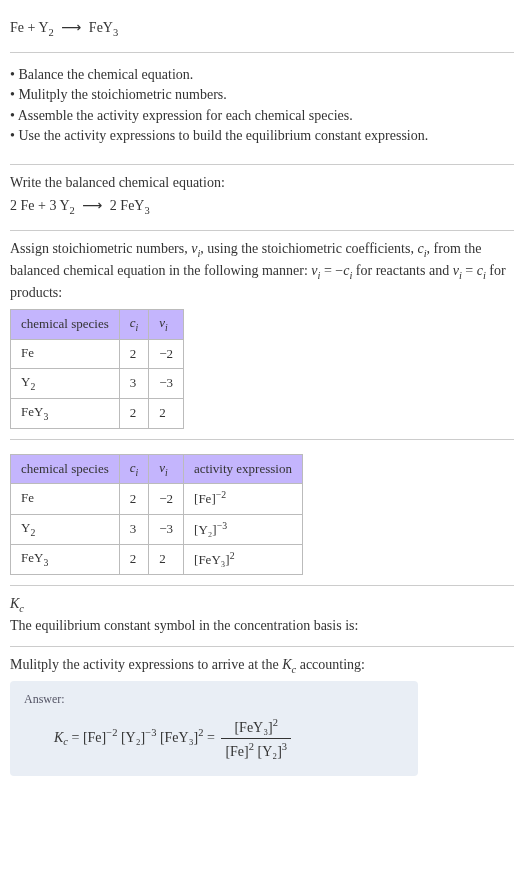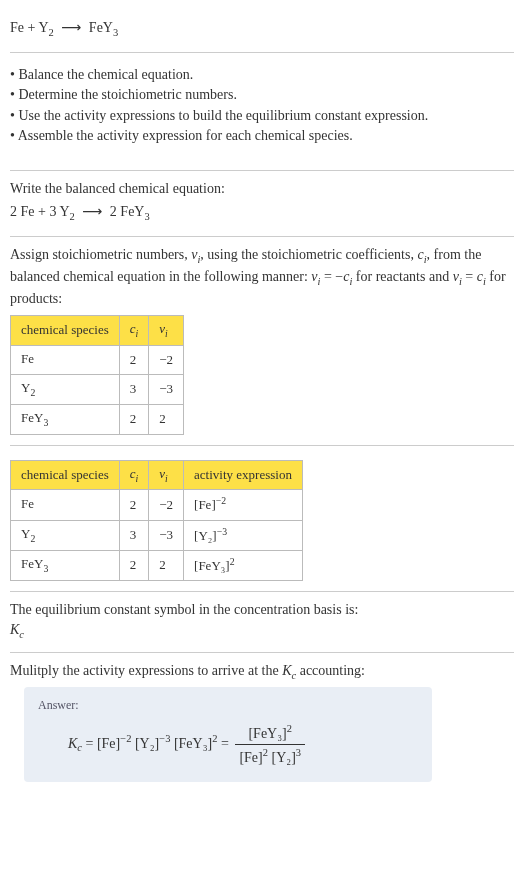--- a/index.html
+++ b/index.html
@@ -15,41 +15,40 @@
   }
   .section {
     border-bottom: 1px solid #ccc;
     padding: 8px 0 10px 0;
   }
   .section:last-child { border-bottom: none; }
   .eq { margin: 2px 0; font-family: Liberation Serif, serif; }
   .sub { font-size: 0.75em; vertical-align: sub; }
   .sup { font-size: 0.75em; vertical-align: super; }
   .arrow { padding: 0 4px; }
-  .plan-list { margin: 4px 0 14px 0; padding: 0; }
+  .plan-list { margin: 4px 0 8px 0; padding: 0; }
   .plan-list div::before { content: "• "; }
   table.data {
     border-collapse: collapse;
     margin: 6px 0 0 0;
     font-size: 13px;
   }
   table.data th, table.data td {
     border: 1px solid #bbb;
     padding: 4px 10px;
     text-align: left;
   }
-  table.data th { background: #fde047; font-weight: normal; font-family: Liberation Serif, serif; }
+  table.data th { background: #c4b5fd; font-weight: normal; font-family: Liberation Serif, serif; }
   .answer-box {
     background: #e9eef5;
     border-radius: 4px;
     padding: 10px 14px 14px 14px;
     display: inline-block;
     margin-top: 4px;
     min-width: 380px;
-    margin-left: 14px;
   }
   .answer-label { color: #556; font-size: 12px; margin-bottom: 6px; }
   .frac {
     display: inline-block;
     text-align: center;
     vertical-align: middle;
     padding: 0 3px;
   }
   .frac .num { display: block; border-bottom: 1px solid #333; padding: 0 4px; }
   .frac .den { display: block; padding: 0 4px; }
@@ -64,23 +63,23 @@
     <span>+</span>
     <span><span>Y</span><span class="sub">2</span></span>
     <span class="arrow">⟶</span>
     <span><span>FeY</span><span class="sub">3</span></span>
   </div>
 </div>
 
 <div class="section">
   <div class="plan-list">
     <div>Balance the chemical equation.</div>
-    <div>Determine the stoichiometric numbers.</div>
+    <div>Mulitply the stoichiometric numbers.</div>
+    <div>Assemble the activity expression for each chemical species.</div>
     <div>Use the activity expressions to build the equilibrium constant expression.</div>
-    <div>Assemble the activity expression for each chemical species.</div>
   </div>
 </div>
 
 <div class="section">
   <div>Write the balanced chemical equation:</div>
   <div class="eq">
     <span>2</span>
     <span>Fe</span>
     <span>+</span>
     <span>3</span>
@@ -146,22 +145,22 @@
       <td><span>FeY</span><span class="sub">3</span></td>
       <td>2</td>
       <td>2</td>
       <td><span>[FeY₃]</span><span class="sup">2</span></td>
     </tr>
   </tbody>
     </table>
 </div>
 
 <div class="section">
+  <div><span class="italic">K</span><span class="sub italic">c</span></div>
   <div>The equilibrium constant symbol in the concentration basis is:</div>
-  <div><span class="italic">K</span><span class="sub italic">c</span></div>
 </div>
 
 <div class="section" style="border-bottom:none;">
   <div>
     <span>Mulitply the activity expressions to arrive at the </span><span class="italic">K</span><span class="sub italic">c</span><span> accounting:</span>
   </div>
   <div class="answer-box">
     <div class="answer-label">Answer:</div>
     <div style="padding-left:30px;">
       <span class="italic">K</span><span class="sub italic">c</span><span> = </span><span>[Fe]</span><span class="sup">−2</span><span> [Y₂]</span><span class="sup">−3</span><span> [FeY₃]</span><span class="sup">2</span><span> = </span><span class="frac"><span class="num"><span>[FeY₃]</span><span class="sup">2</span></span><span class="den"><span>[Fe]</span><span class="sup">2</span><span> [Y₂]</span><span class="sup">3</span></span></span>

